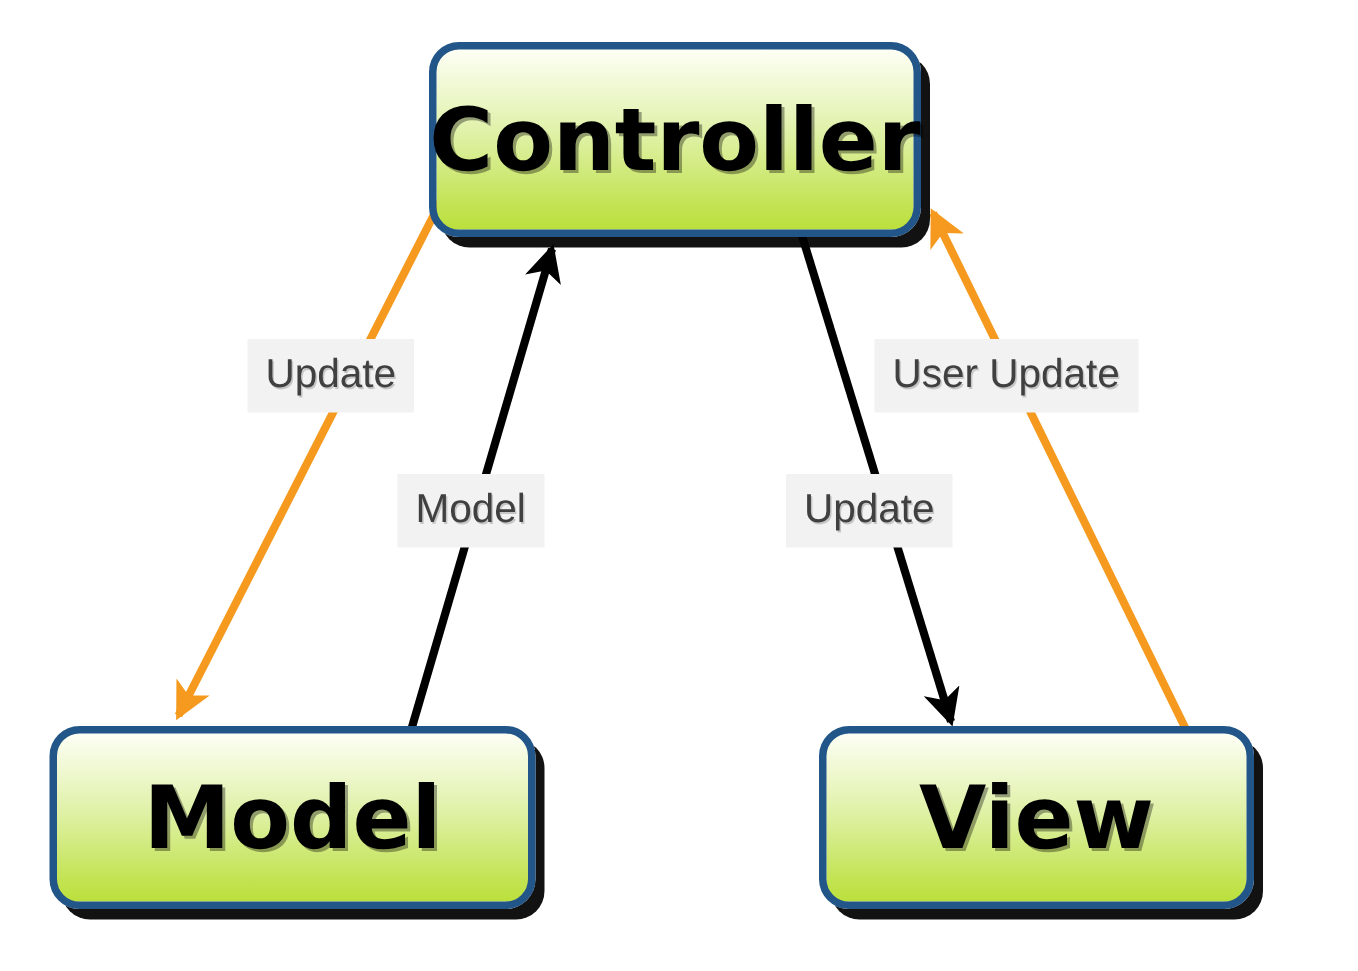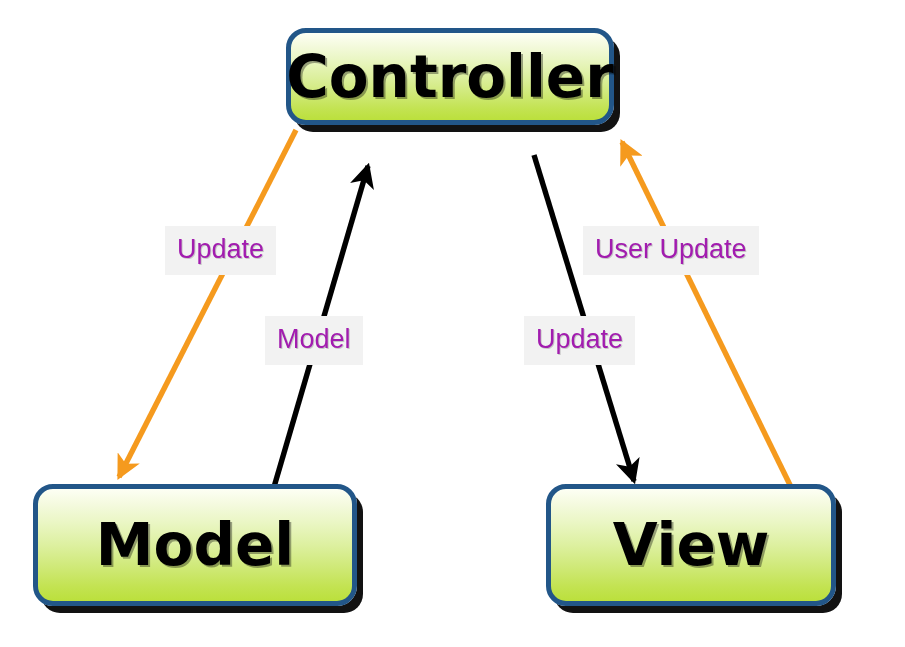--- a/index.html
+++ b/index.html
@@ -59,21 +59,21 @@
     letter-spacing: 0px;
     line-height: 1;
     text-shadow: 2px 2px 0 rgba(0,0,0,0.35);
     white-space: nowrap;
   }
 
   #node-controller {
     left: 286px;
     top: 28px;
     width: 328px;
-    height: 97px;
+    height: 130px;
   }
   #node-controller .node-label { font-size: 58px; }
 
   #node-model {
     left: 33px;
     top: 484px;
     width: 324px;
     height: 122px;
   }
   #node-model .node-label { font-size: 58px; }
@@ -84,21 +84,21 @@
     width: 290px;
     height: 122px;
     text-align: right;
   }
   #node-view .node-label { font-size: 58px; }
 
   
   .edge-label {
     position: absolute;
     background: #f2f2f2;
-    color: #a21caf;
+    color: #404040;
     font-family: "Liberation Sans", sans-serif;
     font-size: 27px;
     line-height: 1;
     padding: 10px 12px 12px 12px;
     white-space: nowrap;
     z-index: 5;
     text-shadow: 1px 1px 0 rgba(0,0,0,0.18);
   }
 
   #label-update-model   { left: 165px; top: 226px; }

